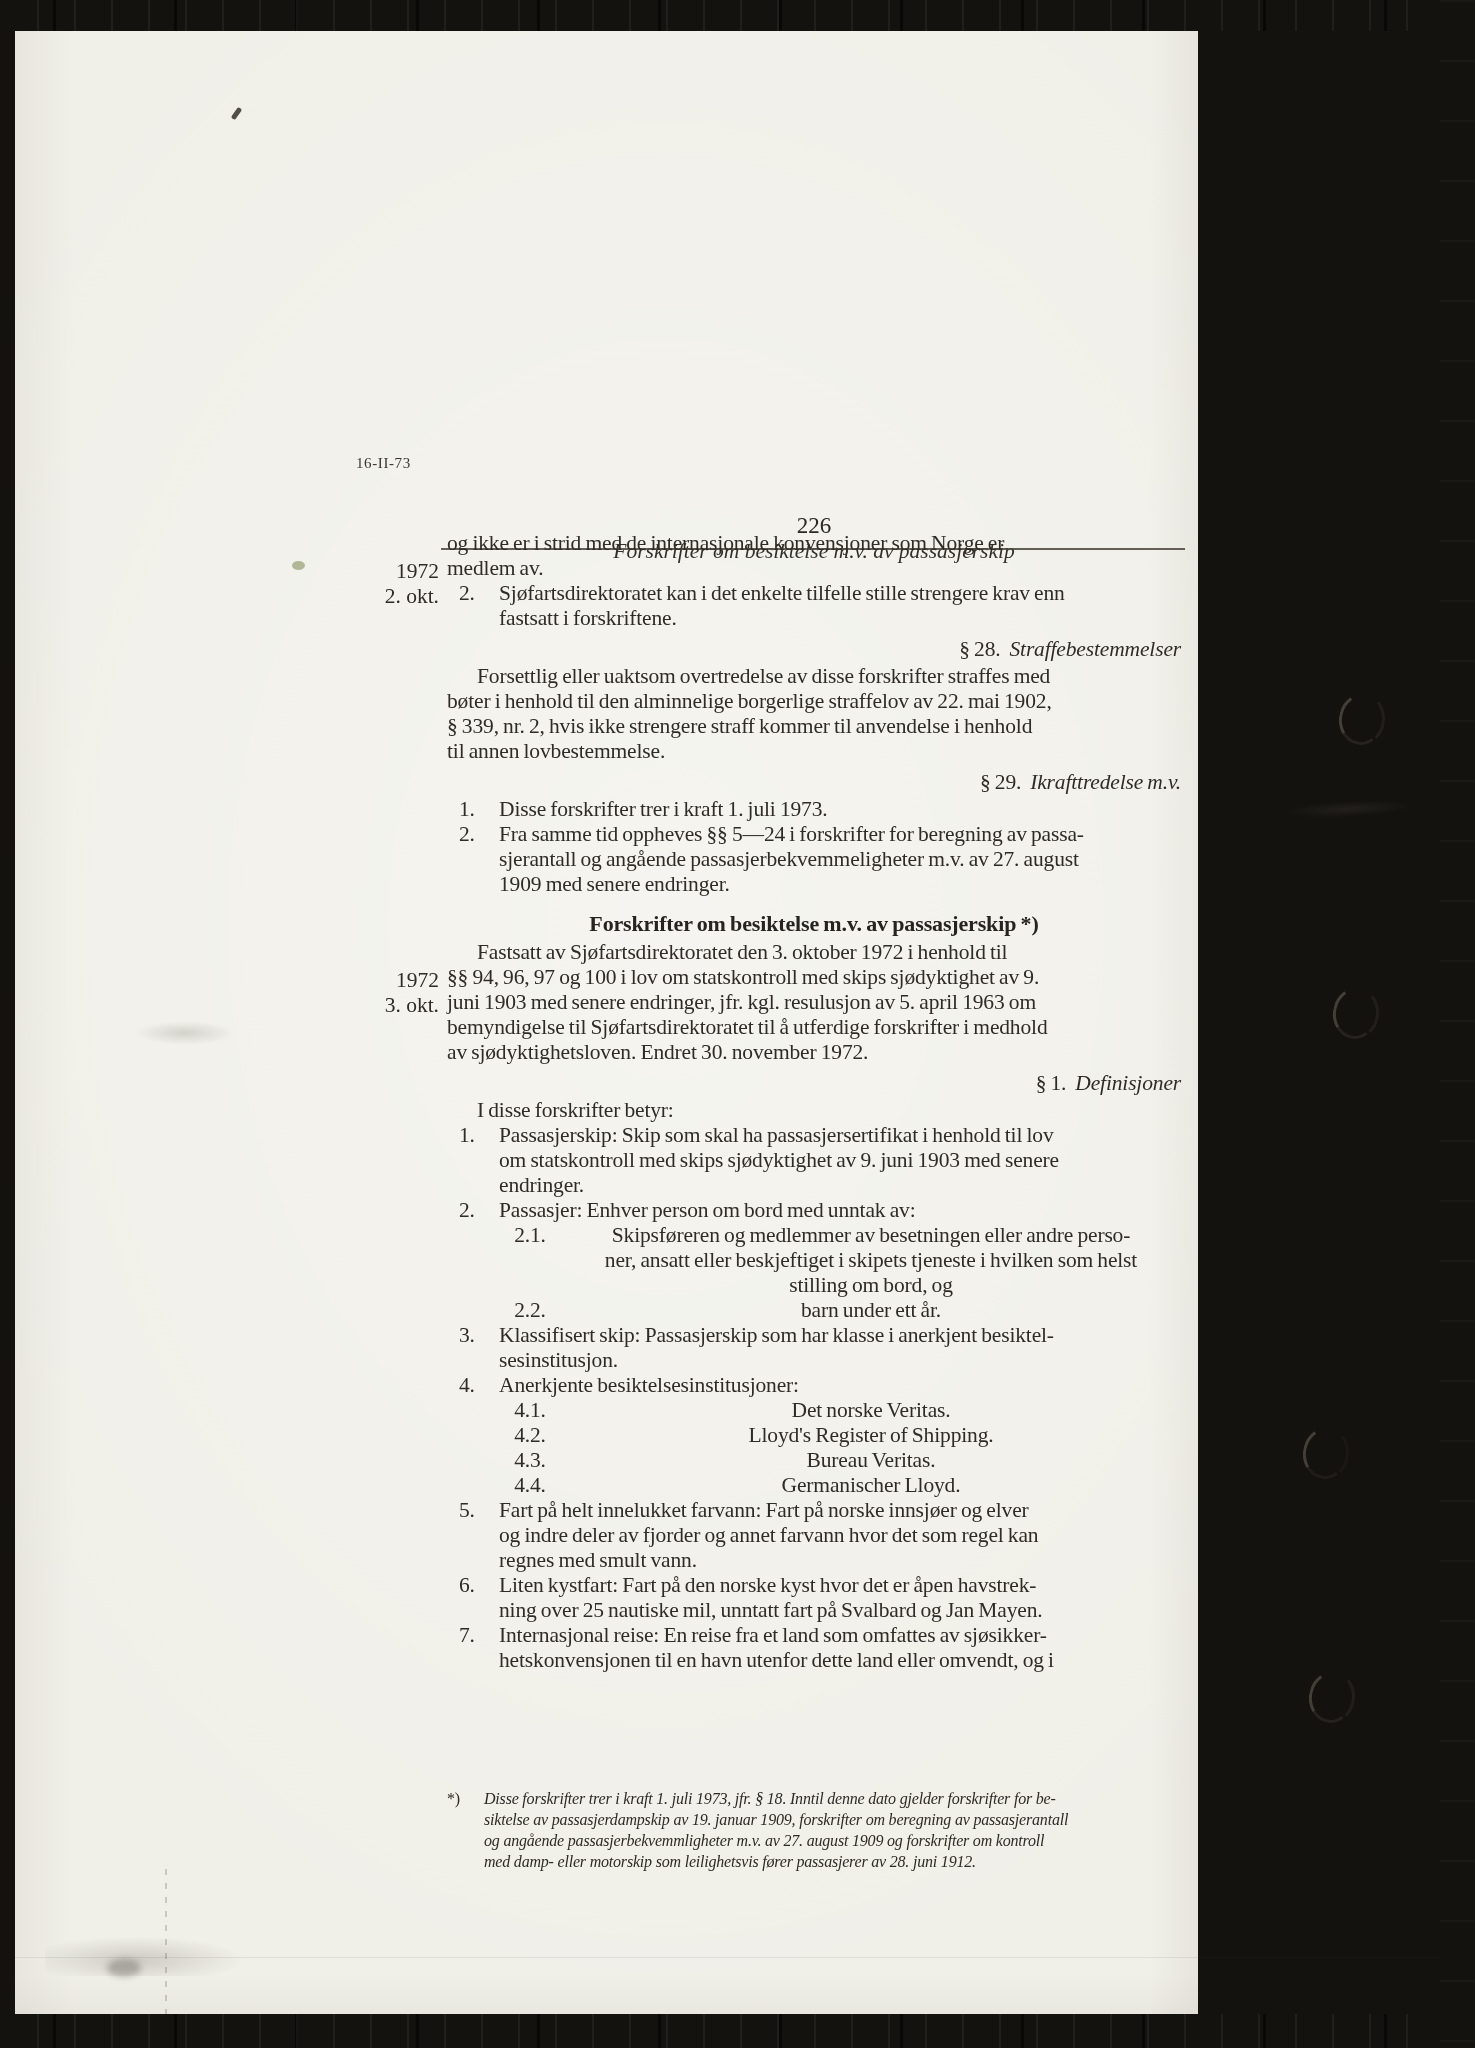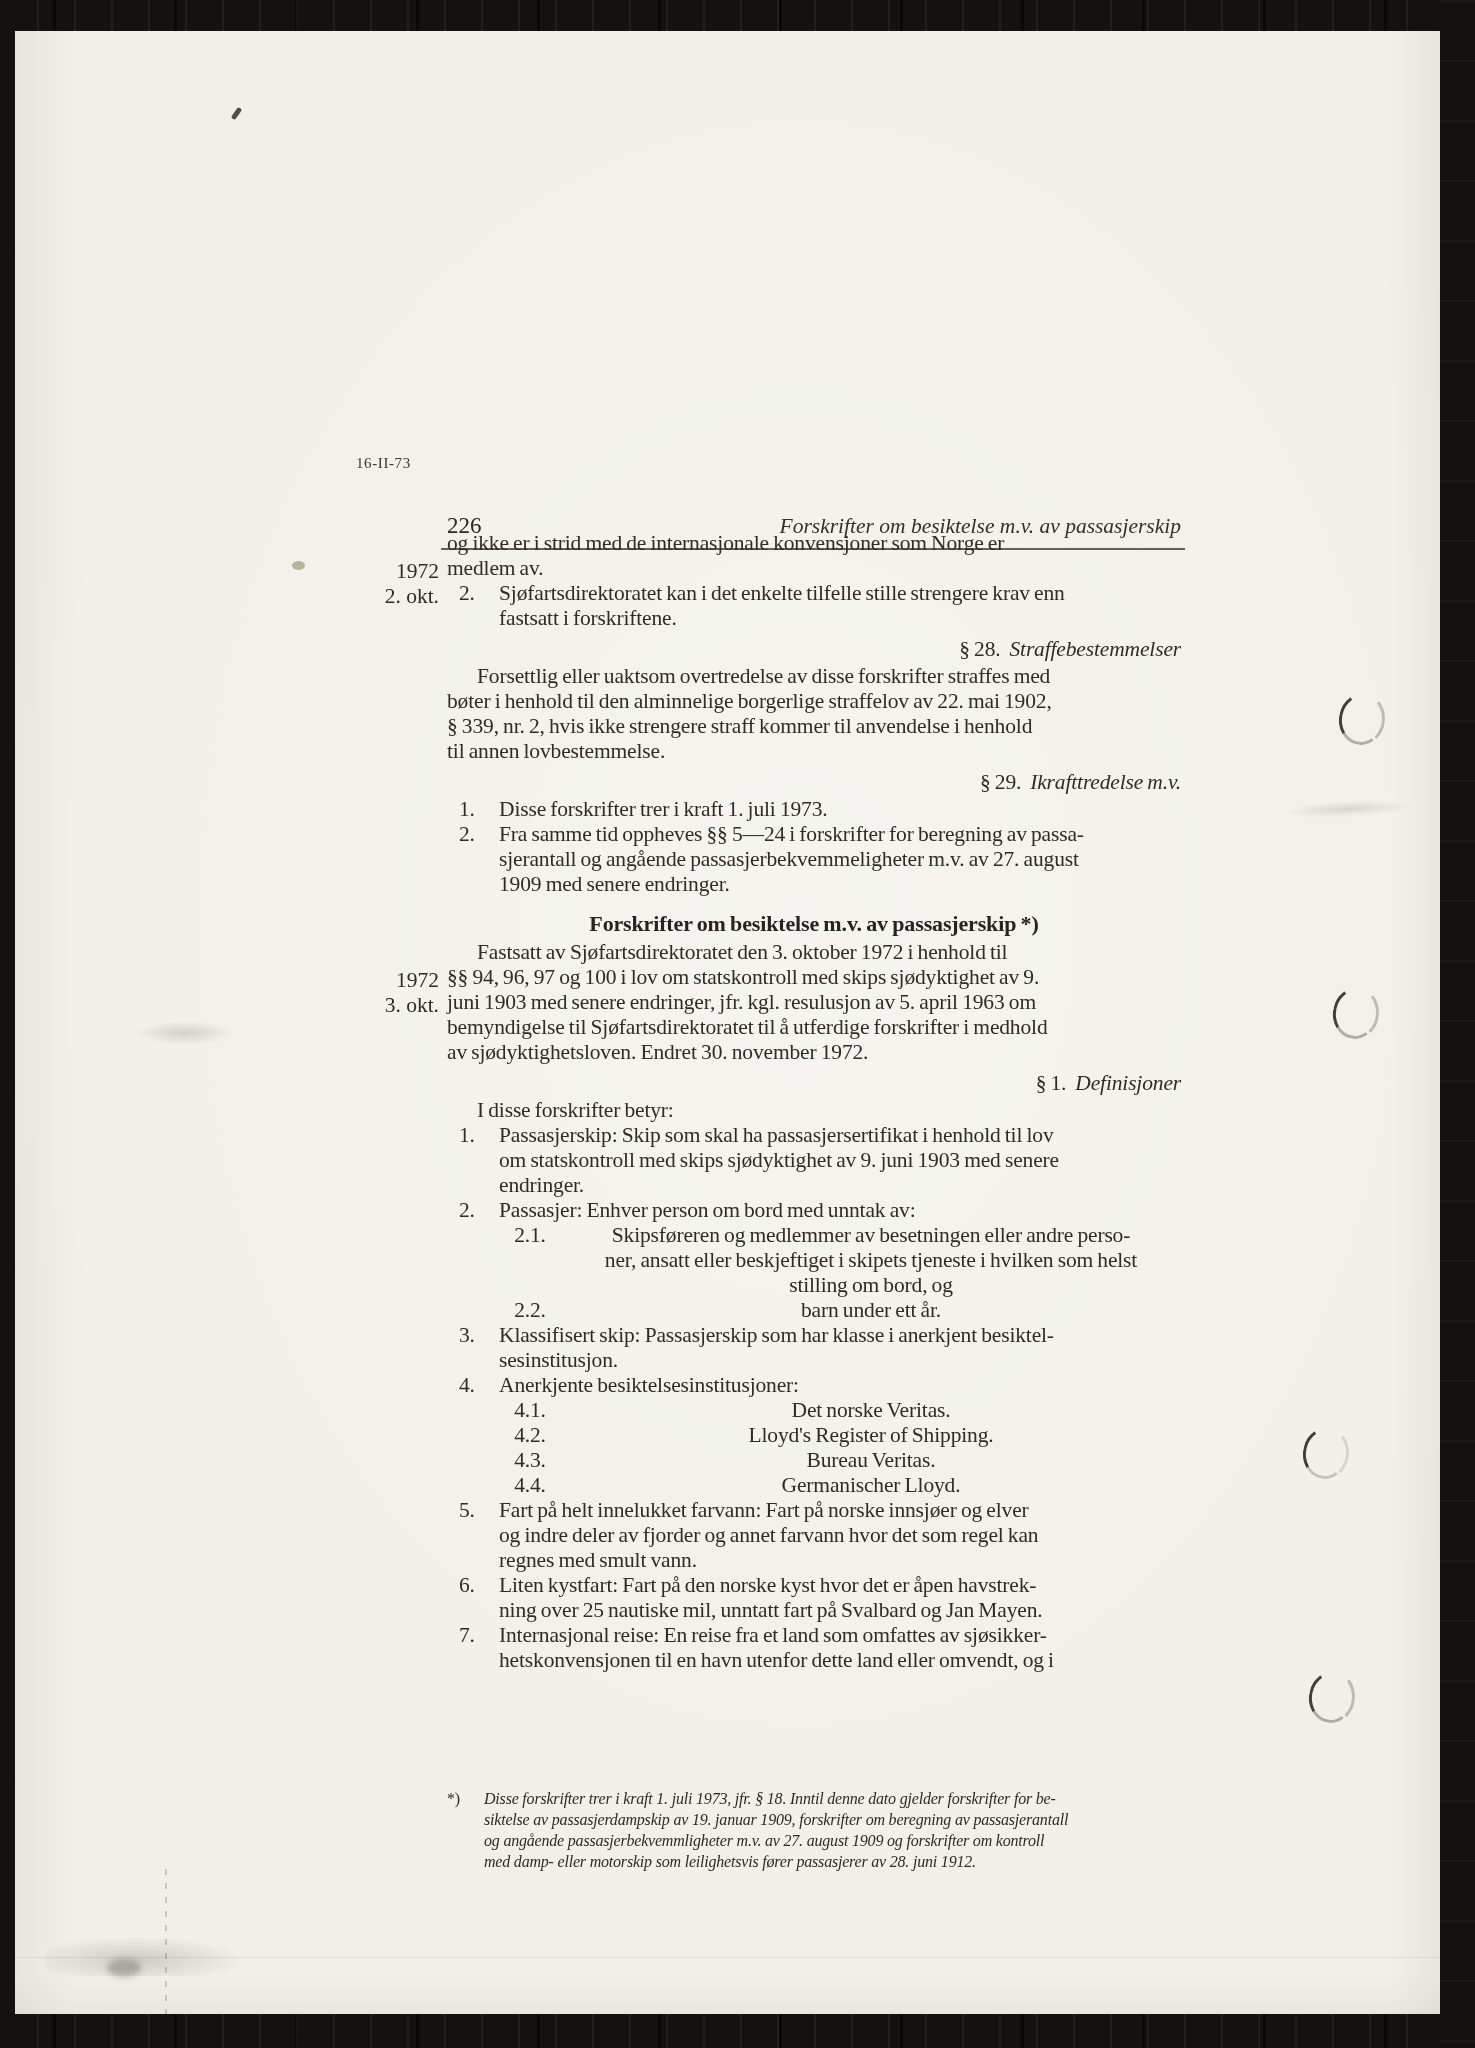--- a/index.html
+++ b/index.html
@@ -14,31 +14,31 @@
       repeating-linear-gradient(90deg, rgba(255,255,255,0.055) 0 2px, transparent 2px 37px),
       repeating-linear-gradient(90deg, transparent 0 53px, rgba(0,0,0,0.55) 53px 56px, transparent 56px 121px);
   }
   .film-top{left:0;top:0;width:1475px;height:31px;}
   .film-bottom{left:0;top:2014px;width:1475px;height:34px;}
   .film-left{left:0;top:0;width:15px;height:2048px;background-image:none;}
   .film-right{left:1440px;top:0;width:35px;height:2048px;
     background-image:repeating-linear-gradient(180deg, rgba(255,255,255,0.03) 0 2px, transparent 2px 60px);}
   
   .paper{
-    position:absolute;left:15px;top:31px;width:1425px;height:1983px;
+    position:absolute;left:15px;top:31px;width:1183px;height:1983px;
     background:#f0efe8;
     background-image:
       radial-gradient(ellipse 1200px 1600px at 55% 45%, rgba(255,255,255,0.35), rgba(0,0,0,0) 70%),
       linear-gradient(90deg, rgba(120,110,95,0.07), rgba(0,0,0,0) 60px),
       linear-gradient(270deg, rgba(120,110,95,0.08), rgba(0,0,0,0) 50px),
       linear-gradient(0deg, rgba(120,110,95,0.06), rgba(0,0,0,0) 40px);
     color:#2f2b26;
   }
   .plate{position:absolute;left:341px;top:424px;font-size:15px;letter-spacing:.6px;color:#3a362f;}
-  .pagehead{position:absolute;left:432px;top:482px;width:734px;display:flex;justify-content:space-between;align-items:center;}
+  .pagehead{position:absolute;left:432px;top:482px;width:734px;display:flex;justify-content:space-between;align-items:center;flex-direction:column;}
   .pagenum{font-size:23px;color:#2c2824;}
   .runtitle{font-style:italic;font-size:21.5px;color:#332f29;}
   .headrule{position:absolute;left:426px;top:517px;width:744px;height:2px;background:#4b463e;opacity:.85;}
   
   .marginnote{position:absolute;left:290px;width:134px;text-align:right;font-size:21.5px;line-height:25px;color:#2f2b26;}
   .note1{top:528px;}
   .note2{top:937px;}
   
   .column{
     position:absolute;left:432px;top:500px;width:734px;

